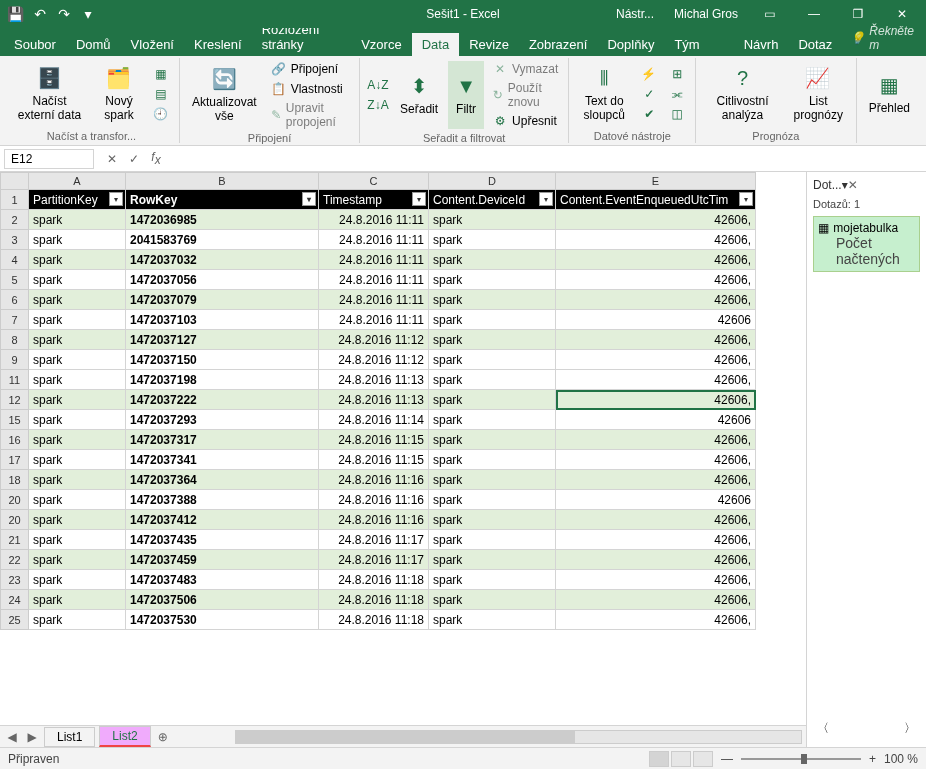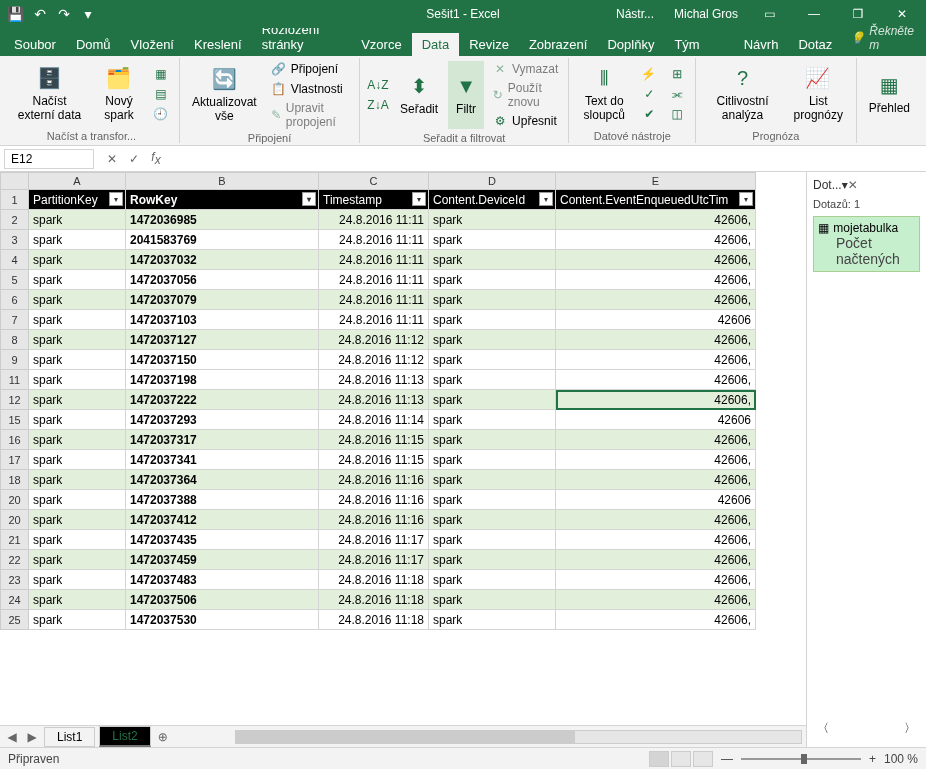--- a/index.html
+++ b/index.html
@@ -65,21 +65,21 @@
 
 .side-panel { width: 120px; border-left: 1px solid #d4d4d4; background: #fff; display: flex; flex-direction: column; padding: 6px; gap: 6px; }
 .side-title { font-size: 16px; color: #333; display: flex; align-items: center; justify-content: flex-start; }
 .side-close { cursor: pointer; color: #666; }
 .query-item { background: #c6efce; padding: 4px; border: 1px solid #a9d08e; font-size: 11px; }
 
 
 .sheet-tabs { background: #f3f3f3; border-top: 1px solid #d4d4d4; height: 22px; display: flex; align-items: center; padding: 0 4px; gap: 4px; }
 .sheet-nav { width: 16px; text-align: center; color: #666; cursor: pointer; }
 .sheet-tab { padding: 2px 12px; border: 1px solid #ccc; background: #f3f3f3; font-size: 12px; cursor: pointer; }
-.sheet-tab.active { background: #000000; border-bottom: 2px solid #737373; color: #217346; }
+.sheet-tab.active { background: #f0abfc; border-bottom: 2px solid #ef4444; color: #217346; }
 .hscroll { flex: 1; margin-left: 60px; display: flex; align-items: center; }
 .hscroll-bar { flex: 1; height: 14px; background: #e6e6e6; border: 1px solid #ccc; position: relative; }
 .hscroll-thumb { position: absolute; left: 0; width: 60%; height: 100%; background: #ccc; }
 
 
 .status-bar { background: #f3f3f3; border-top: 1px solid #d4d4d4; height: 22px; display: flex; align-items: center; padding: 0 8px; font-size: 11px; color: #444; }
 .status-right { margin-left: auto; display: flex; align-items: center; gap: 8px; }
 .view-btns { display: flex; gap: 2px; }
 .view-btn { width: 20px; height: 16px; border: 1px solid #ccc; background: #e6e6e6; cursor: pointer; }
 .view-btn.active { background: #d4d4d4; }

